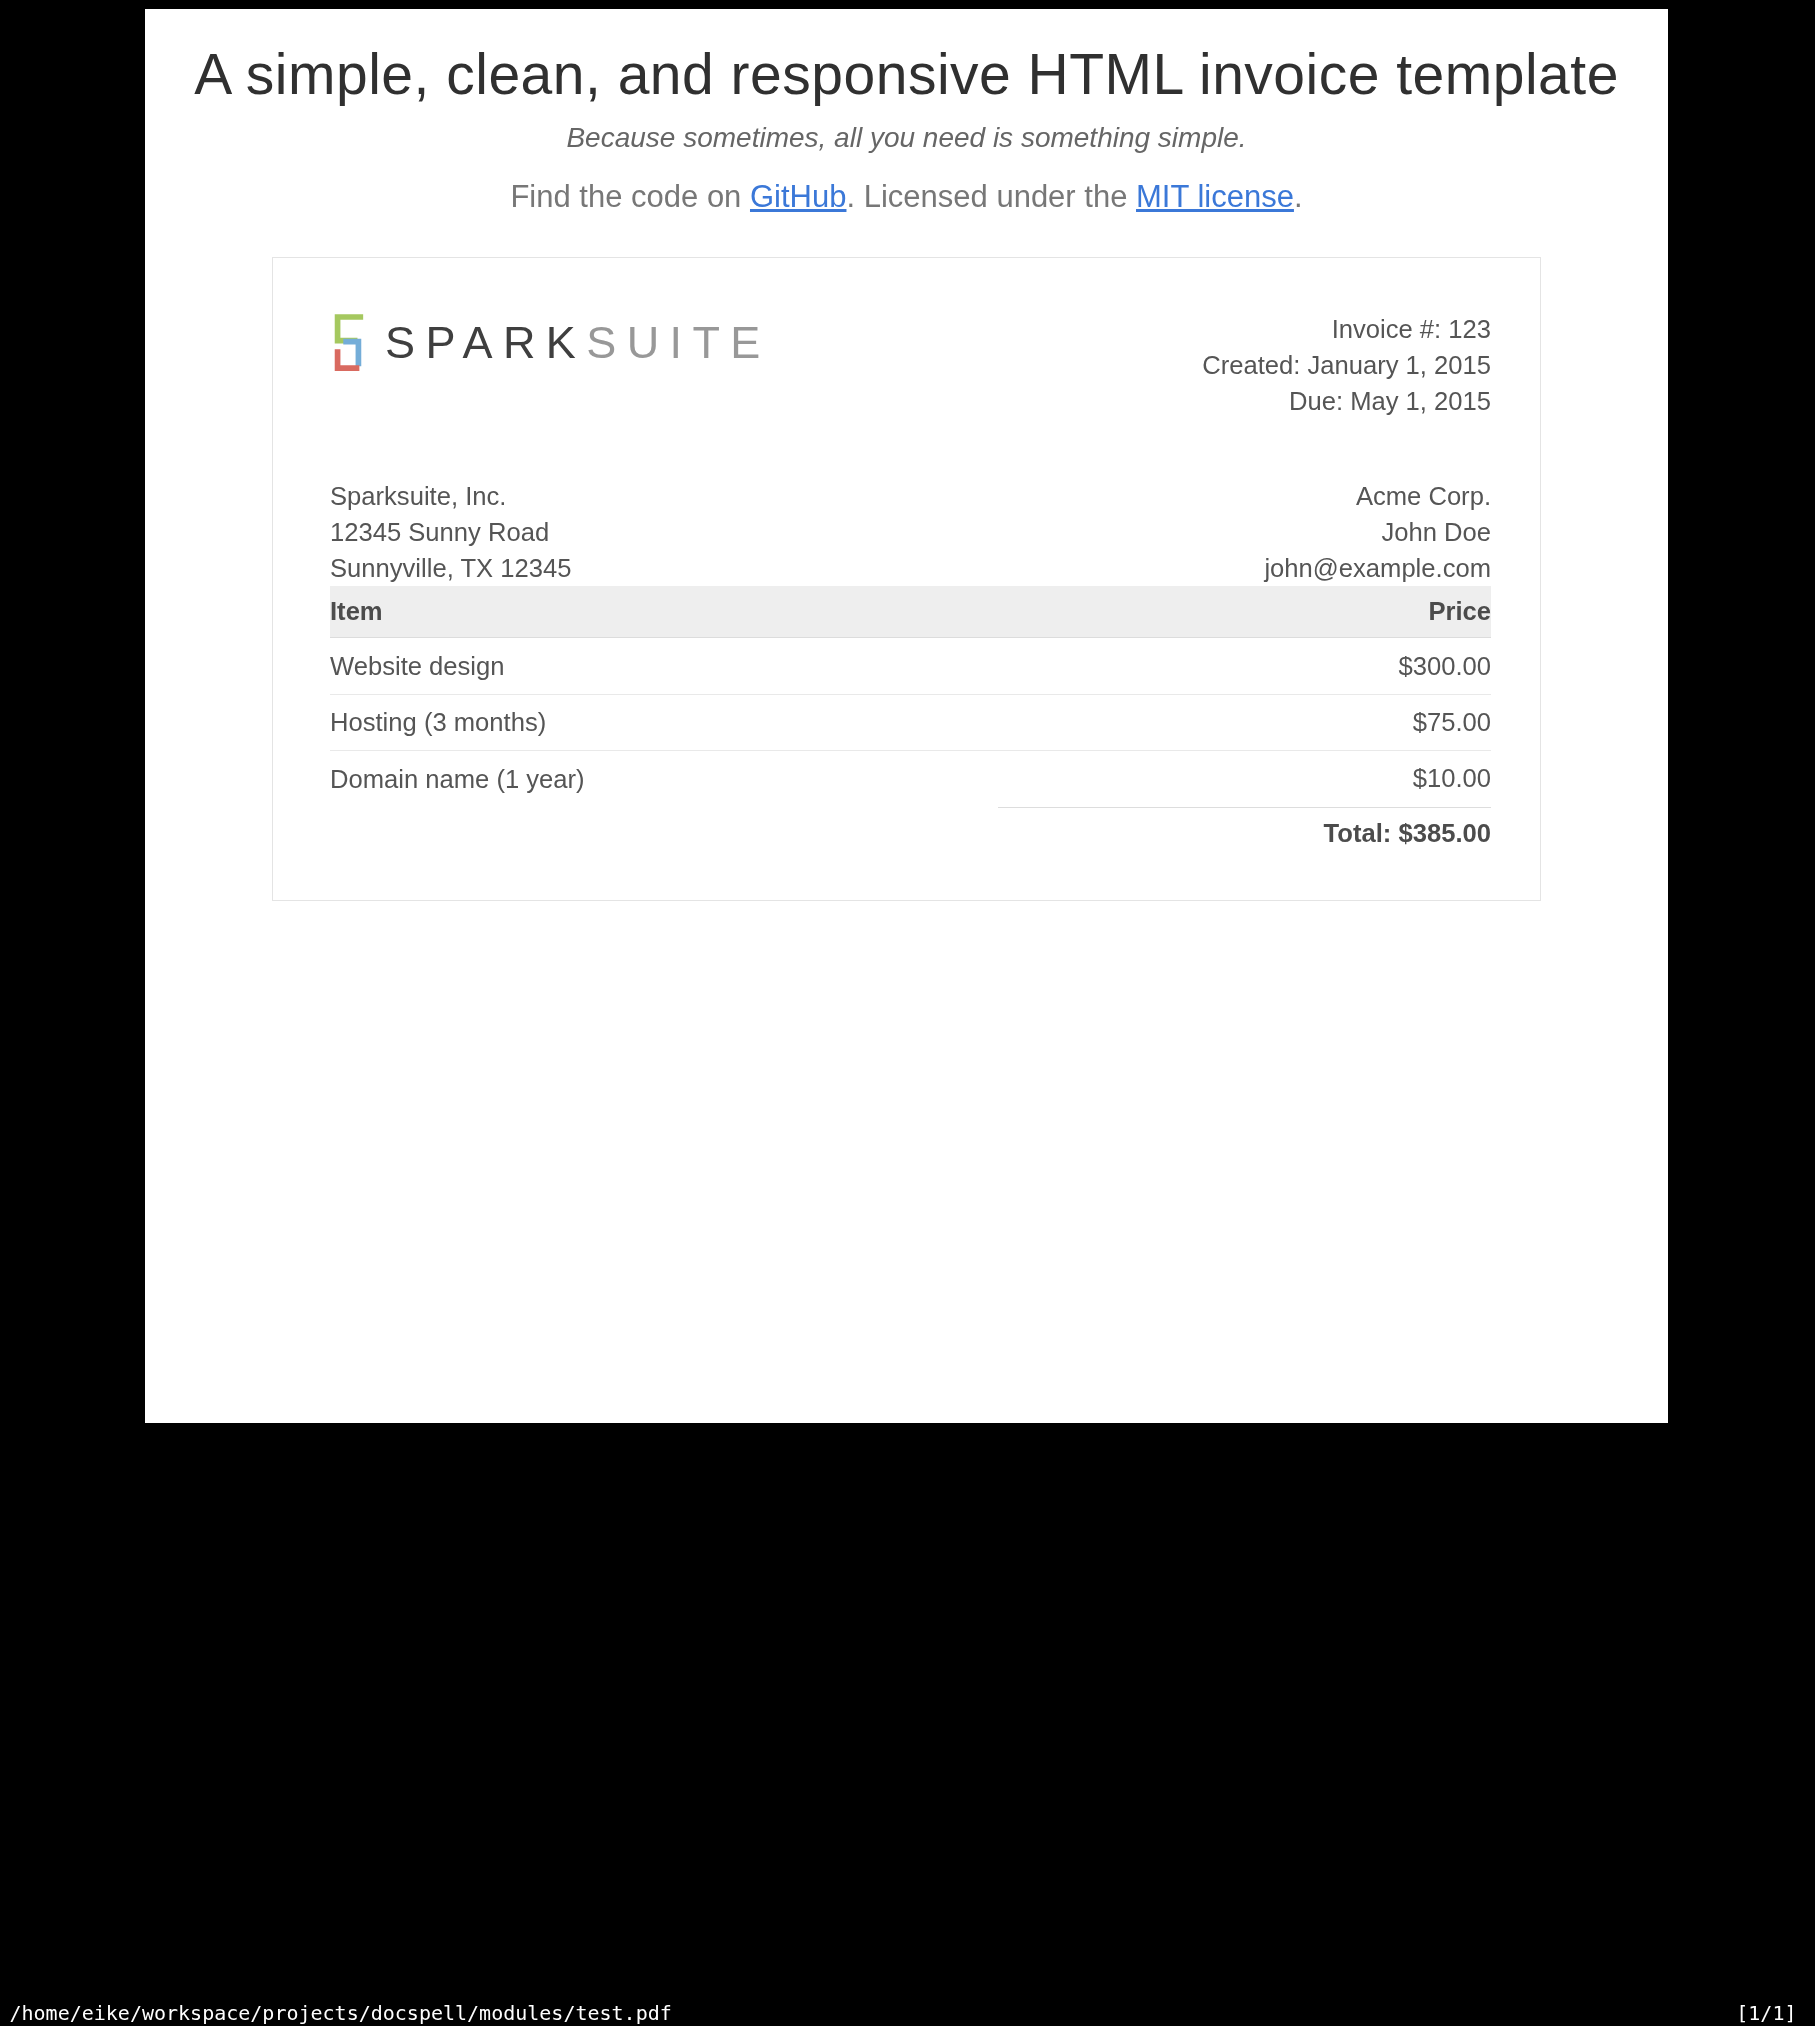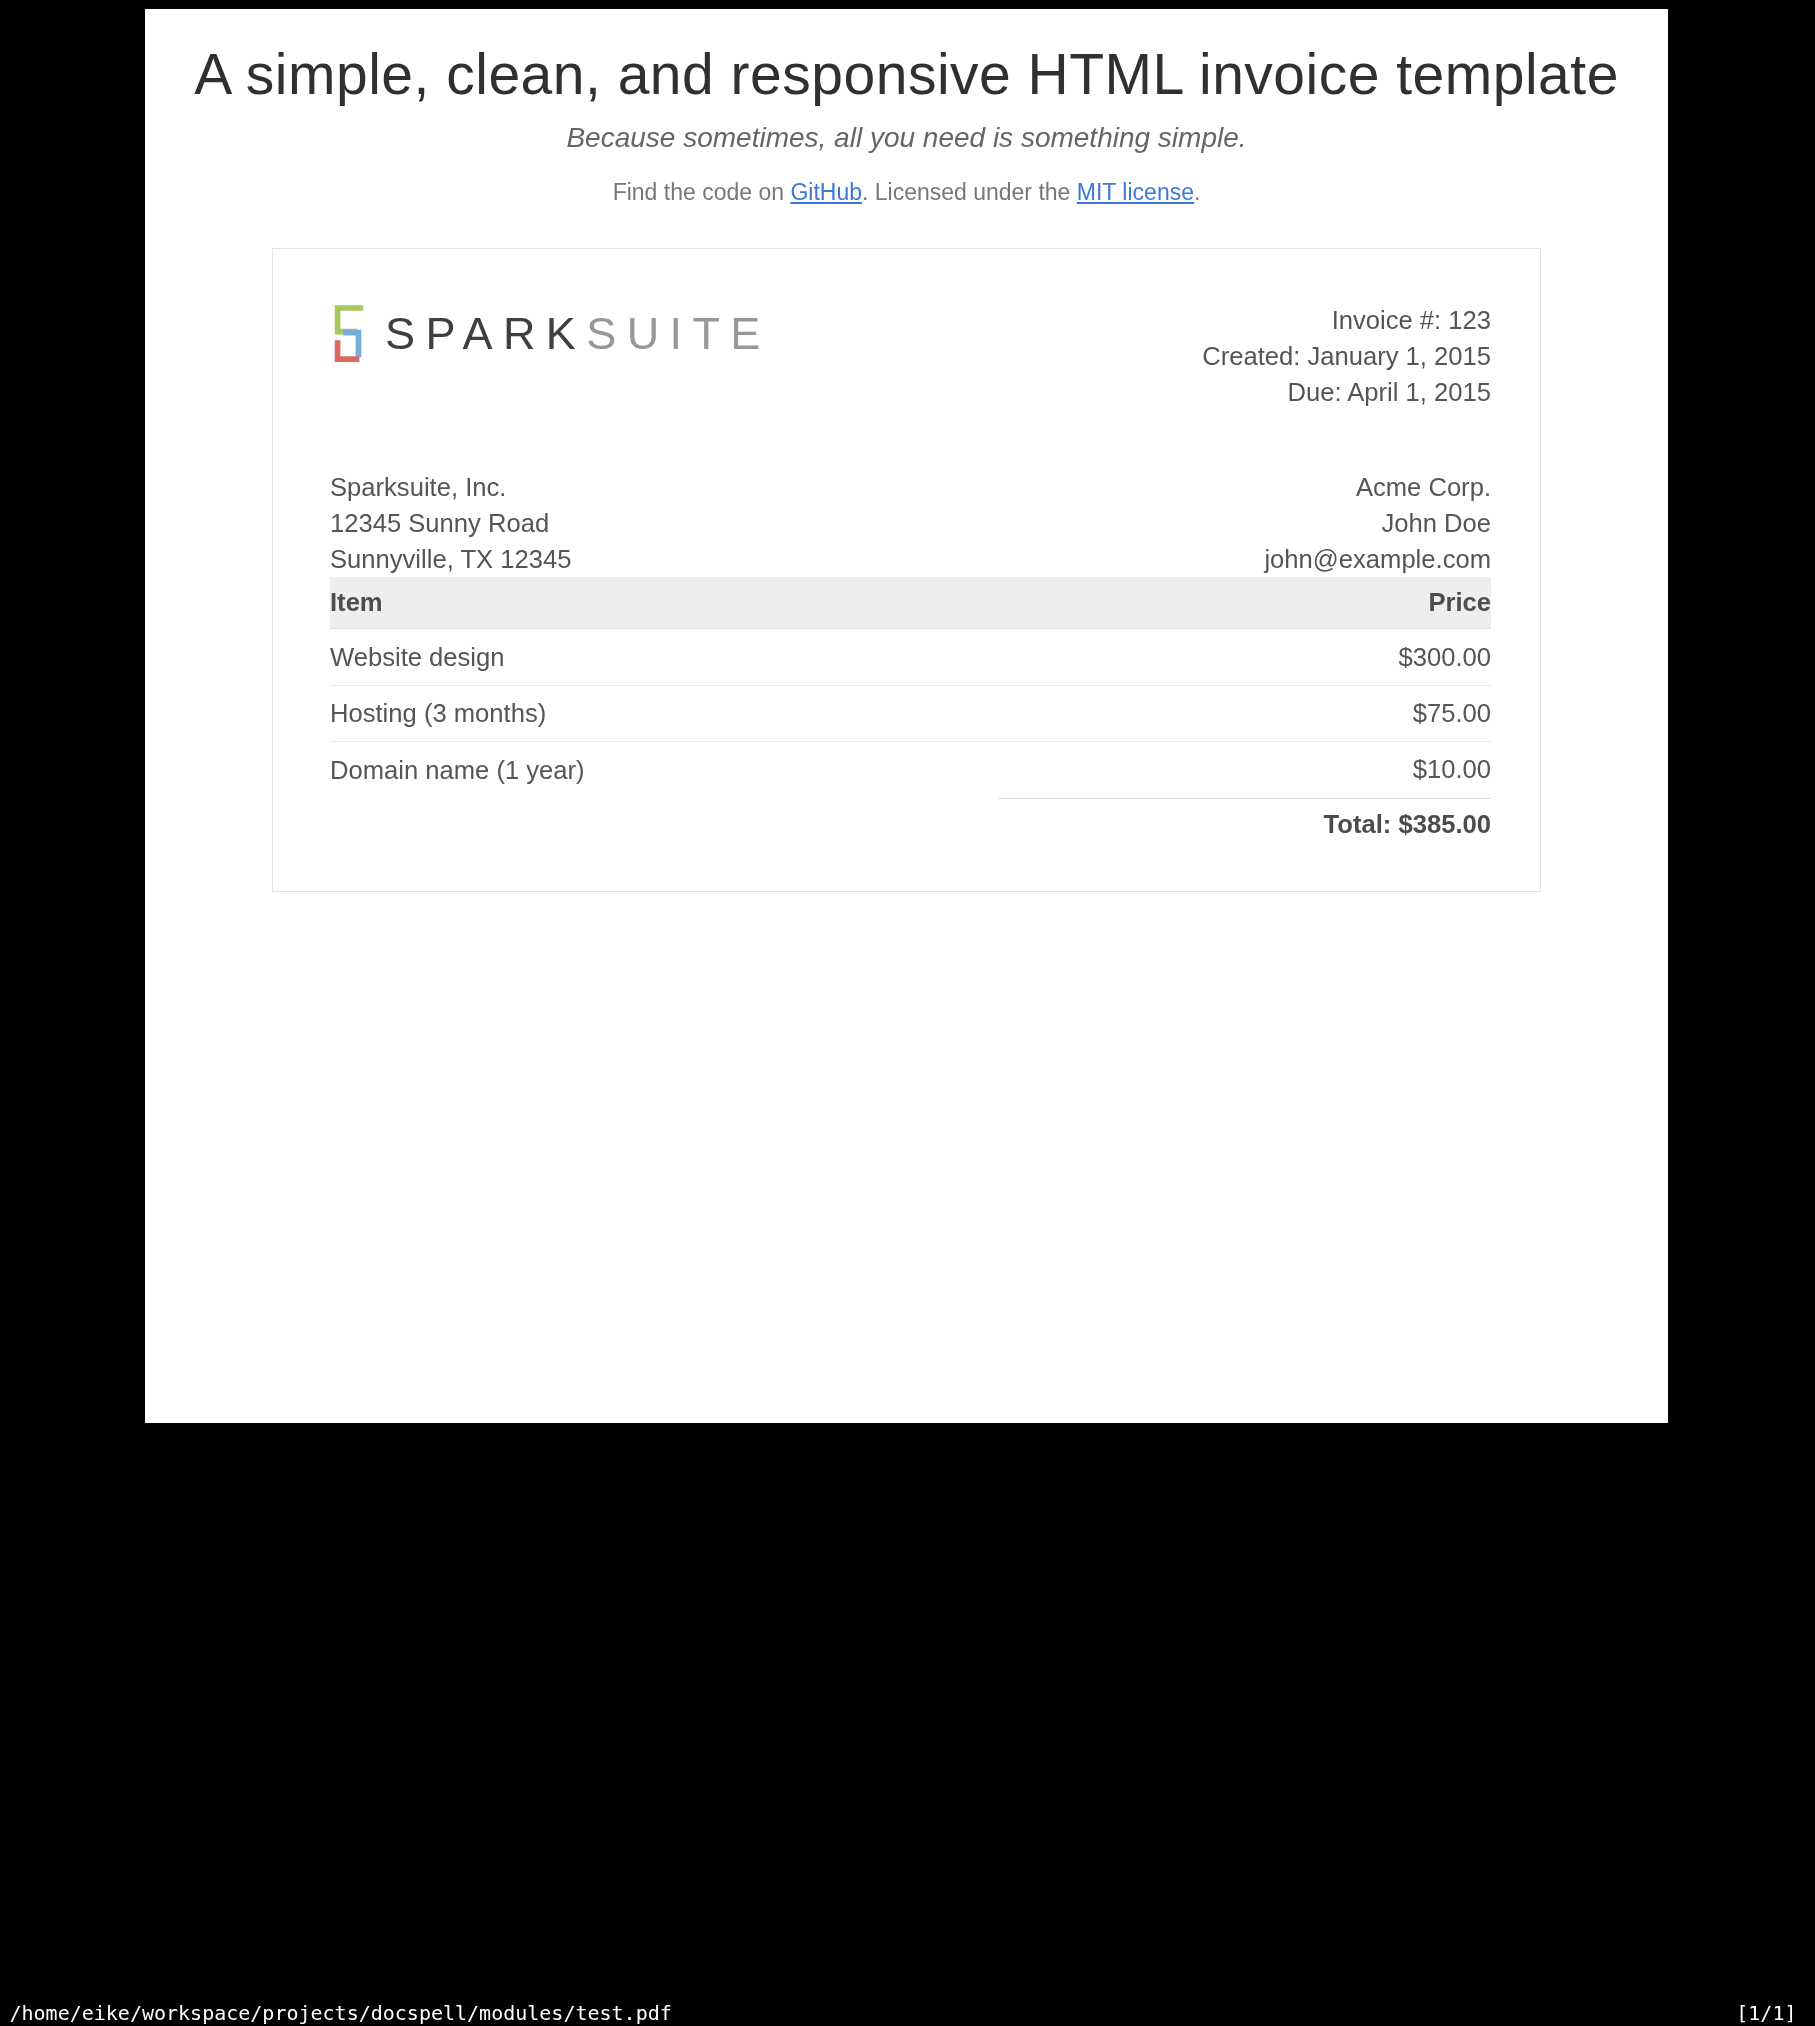--- a/index.html
+++ b/index.html
@@ -29,21 +29,21 @@
     letter-spacing: 0.5px;
   }
   .doc-subtitle {
     margin-top: 15px;
     font-size: 28px;
     font-style: italic;
     color: #666666;
   }
   .doc-info {
     margin-top: 24.6px;
-    font-size: 23px;
+    font-size: 31px;
     color: #777777;
   }
   .doc-info a {
     color: #3b78d8;
     text-decoration: underline;
     cursor: pointer;
   }
   .invoice-box {
     box-sizing: border-box;
     width: 1269px;
@@ -149,21 +149,21 @@
           <svg class="logo-mark" width="36" height="61" viewBox="0 0 38 64">
             <path d="M35,4 H8 V29 H29" fill="none" stroke-width="6" stroke="#a5c85f"></path>
             <path d="M14,30 H30 V56" fill="none" stroke-width="6" stroke="#74add8"></path>
             <path d="M8,38 V58 H31" fill="none" stroke-width="6" stroke="#d96a60"></path>
           </svg>
           <div class="wordmark"><span>SPARK</span><span class="suite">SUITE</span></div>
         </div>
         <div class="invoice-meta">
           <div>Invoice #: 123</div>
           <div>Created: January 1, 2015</div>
-          <div>Due: April 1, 2015</div>
+          <div>Due: May 1, 2015</div>
         </div>
       </div>
 
       <div class="parties">
         <div class="party-from">
           <div>Sparksuite, Inc.</div>
           <div>12345 Sunny Road</div>
           <div>Sunnyville, TX 12345</div>
         </div>
         <div class="party-to">

